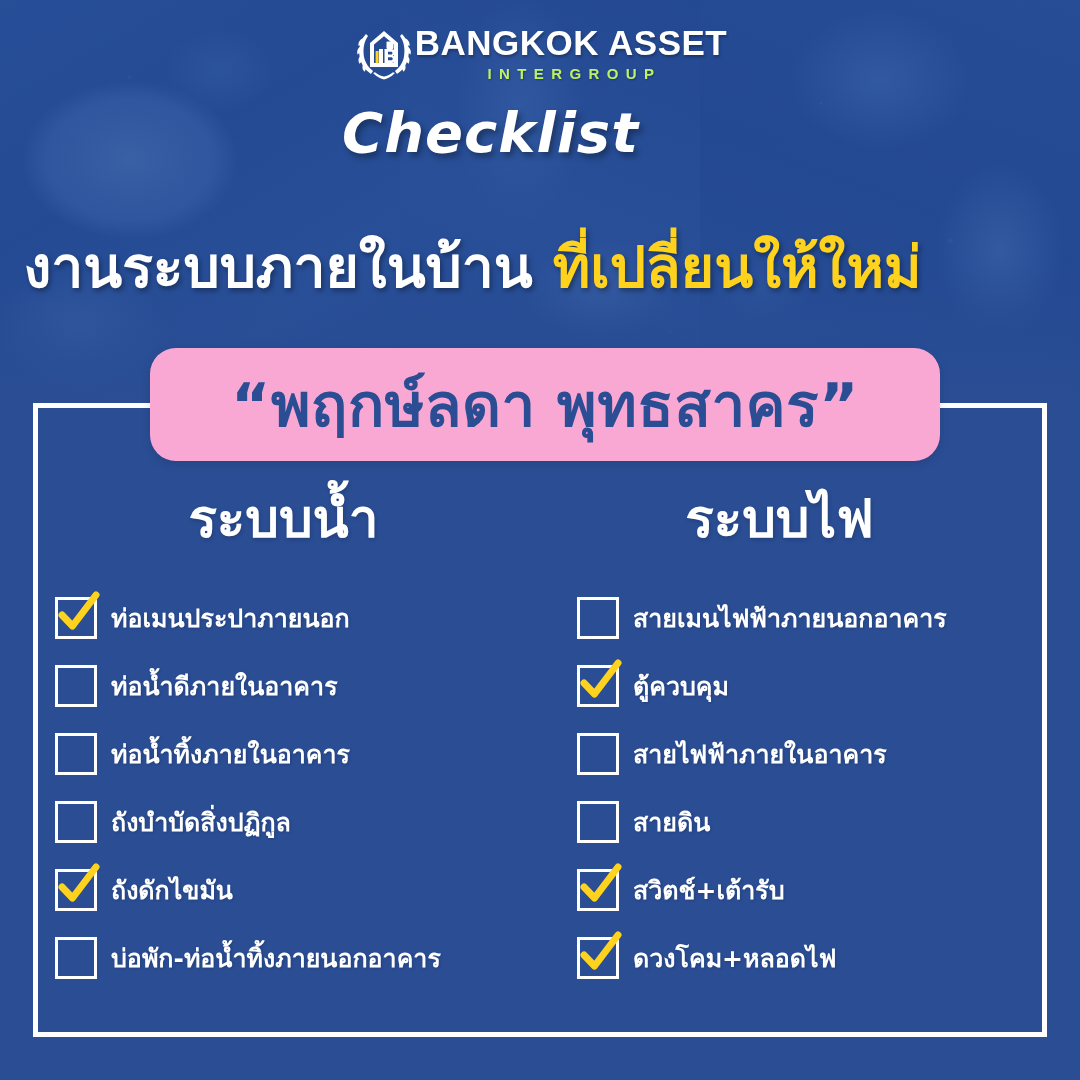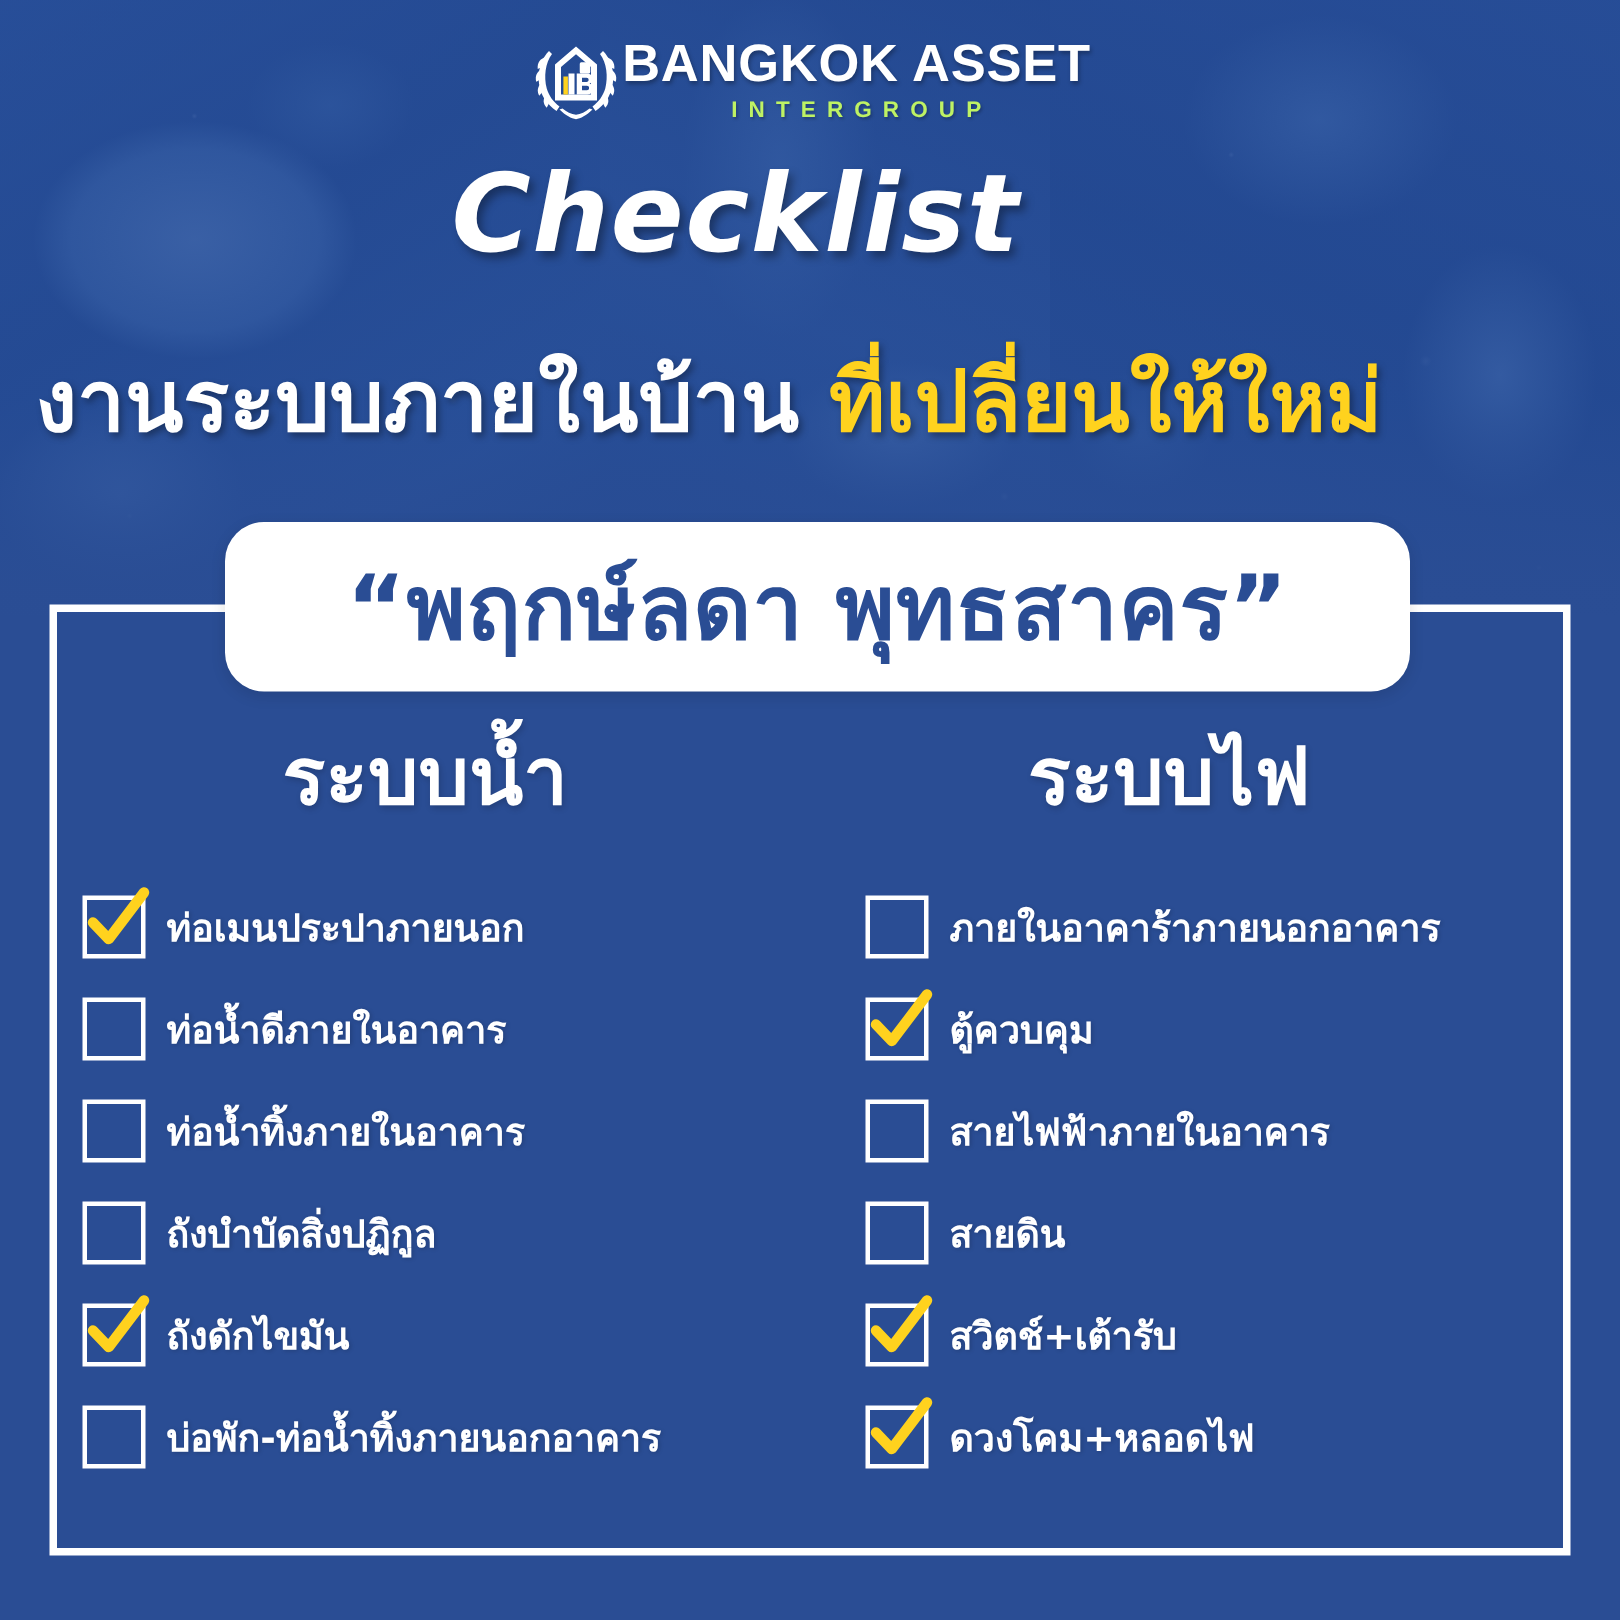--- a/index.html
+++ b/index.html
@@ -85,42 +85,42 @@
     margin-top:6px; padding-left:7px;
     text-shadow:1px 1px 2px rgba(0,0,0,.25);
   }
 
   
   #title-checklist {
     position:absolute; left:0; top:100px; width:981px;
     text-align:center; z-index:6;
     font-family:"DejaVu Sans", sans-serif;
     font-style:italic; font-weight:bold;
-    font-size:72px; color:#ffffff; letter-spacing:1px;
+    font-size:56px; color:#ffffff; letter-spacing:1px;
     text-shadow:3px 4px 6px rgba(0,0,0,.35);
   }
   #title-sub {
     position:absolute; left:0; top:222px; width:945px;
     text-align:center; z-index:6; white-space:nowrap;
     font-family:"DejaVu Sans", sans-serif;
     font-weight:bold; font-size:57px; color:#ffffff;
     text-shadow:2px 3px 5px rgba(0,0,0,.35);
   }
   #title-sub .hl { color:#ffd21e; }
 
   
   #frame {
     position:absolute; left:33px; top:403px; width:1014px; height:634px;
     border:5px solid #ffffff; z-index:4;
   }
 
   
   #project-pill {
     position:absolute; left:150px; top:348px; width:790px; height:113px;
-    background:#ffffff; border-radius:26px; z-index:7;
+    background:#f9a8d4; border-radius:26px; z-index:7;
     display:flex; align-items:center; justify-content:center;
     box-shadow:0 3px 10px rgba(0,0,0,.12);
   }
   #project-name {
     font-family:"DejaVu Sans", sans-serif;
     font-weight:bold; font-size:60px; color:#2a4d94;
     white-space:nowrap; letter-spacing:.5px;
   }
 
   
@@ -259,21 +259,21 @@
           <span class="item-label">บ่อพัก-ท่อน้ำทิ้งภายนอกอาคาร</span>
         </div>
       </div>
   </div>
 
   <div class="col" id="col-electric">
     <div class="col-head">ระบบไฟ</div>
     <div class="items">
         <div class="item">
           <span class="cb"></span>
-          <span class="item-label">ภายในอาคาร้าภายนอกอาคาร</span>
+          <span class="item-label">สายเมนไฟฟ้าภายนอกอาคาร</span>
         </div>
         <div class="item">
           <span class="cb">
             <svg viewBox="0 0 46 46" aria-hidden="true">
               <path d="M7 24 L17.5 35 L41 4" fill="none" stroke="#ffd21e" stroke-width="7" stroke-linecap="round" stroke-linejoin="round"></path>
             </svg>
           </span>
           <span class="item-label">ตู้ควบคุม</span>
         </div>
         <div class="item">

